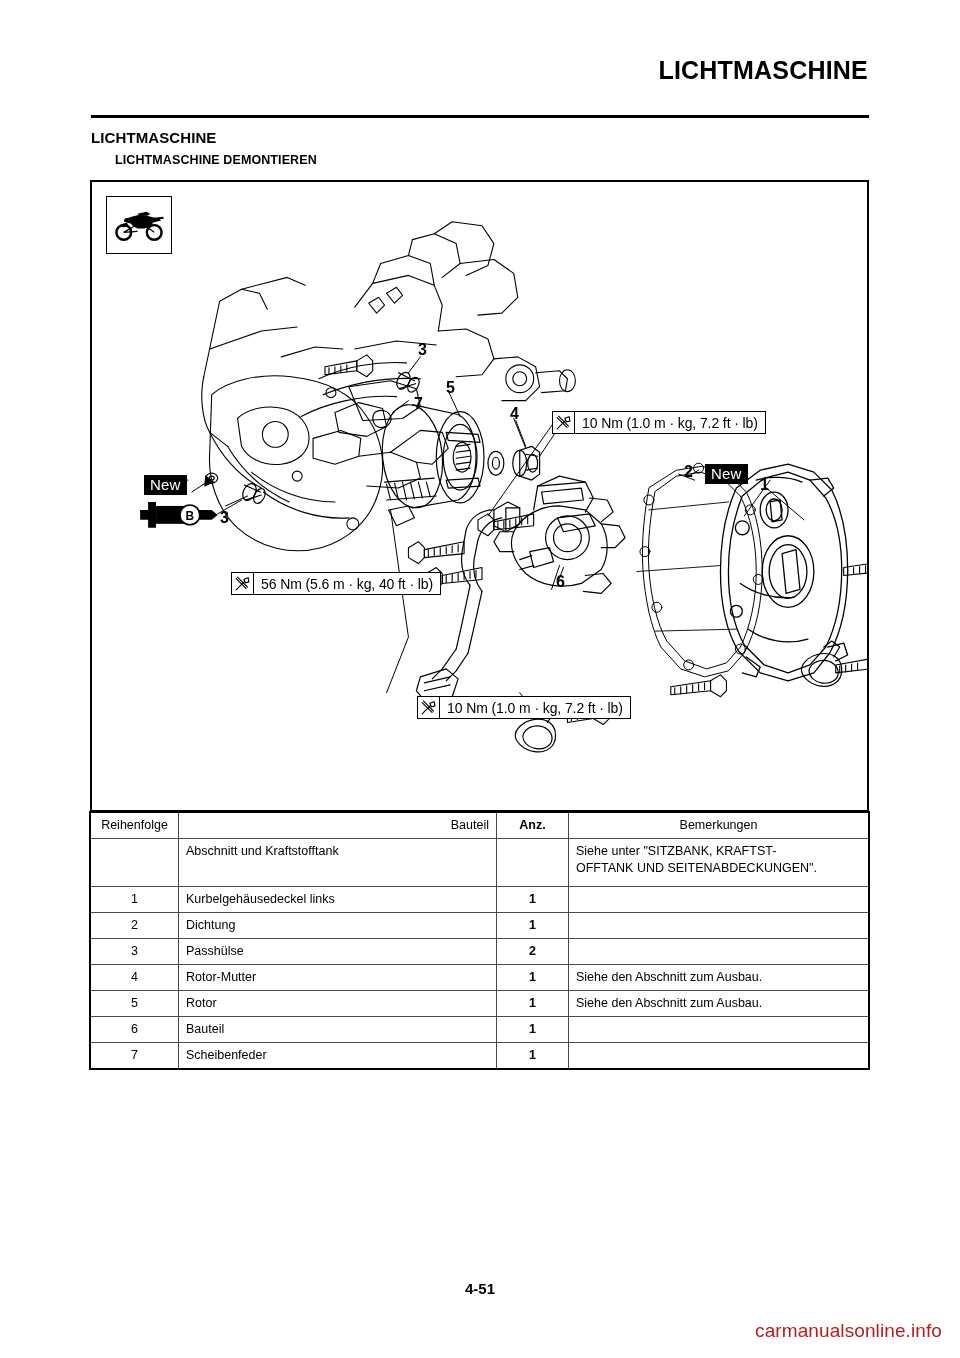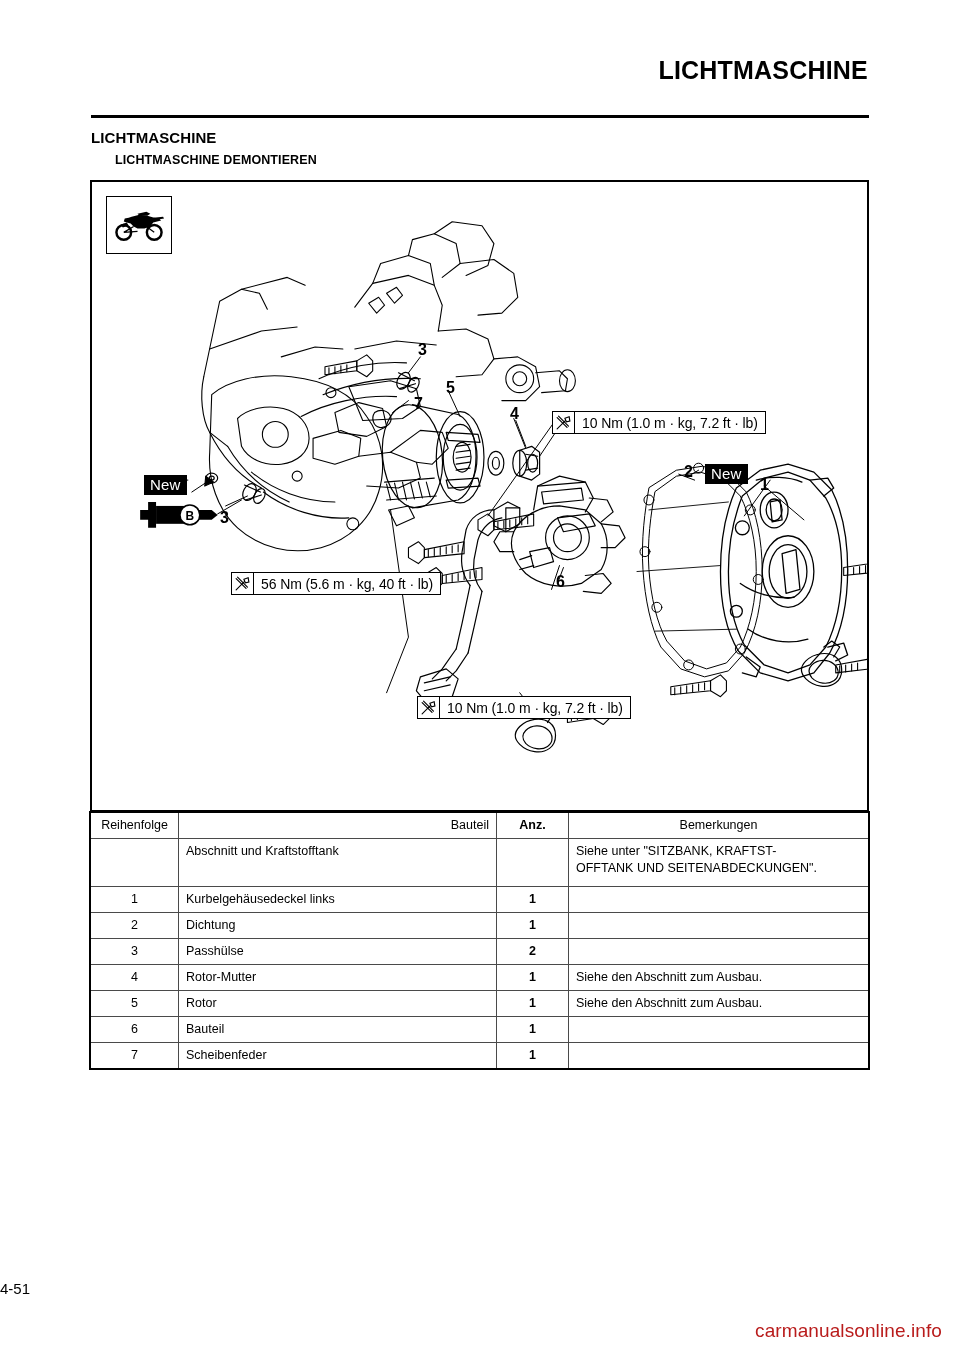--- a/index.html
+++ b/index.html
@@ -140,21 +140,22 @@
   #parts-table .two-line { height: 48px; }
   #parts-table .rem-line { display: block; white-space: nowrap; }
 
   
   #parts-table { outline: 2px solid #000; outline-offset: -1px; }
 
   
   #page-number {
     position: absolute;
     left: 0; right: 0; top: 1280px;
-    font-size: 15px; font-weight: normal;
+    text-align: center;
+    font-size: 15px; font-weight: bold;
   }
   #watermark {
     position: absolute;
     right: 18px; bottom: 16px;
     font-size: 19px;
     color: #b91c1c;
     letter-spacing: 0.1px;
   }
 </style>
 </head>

